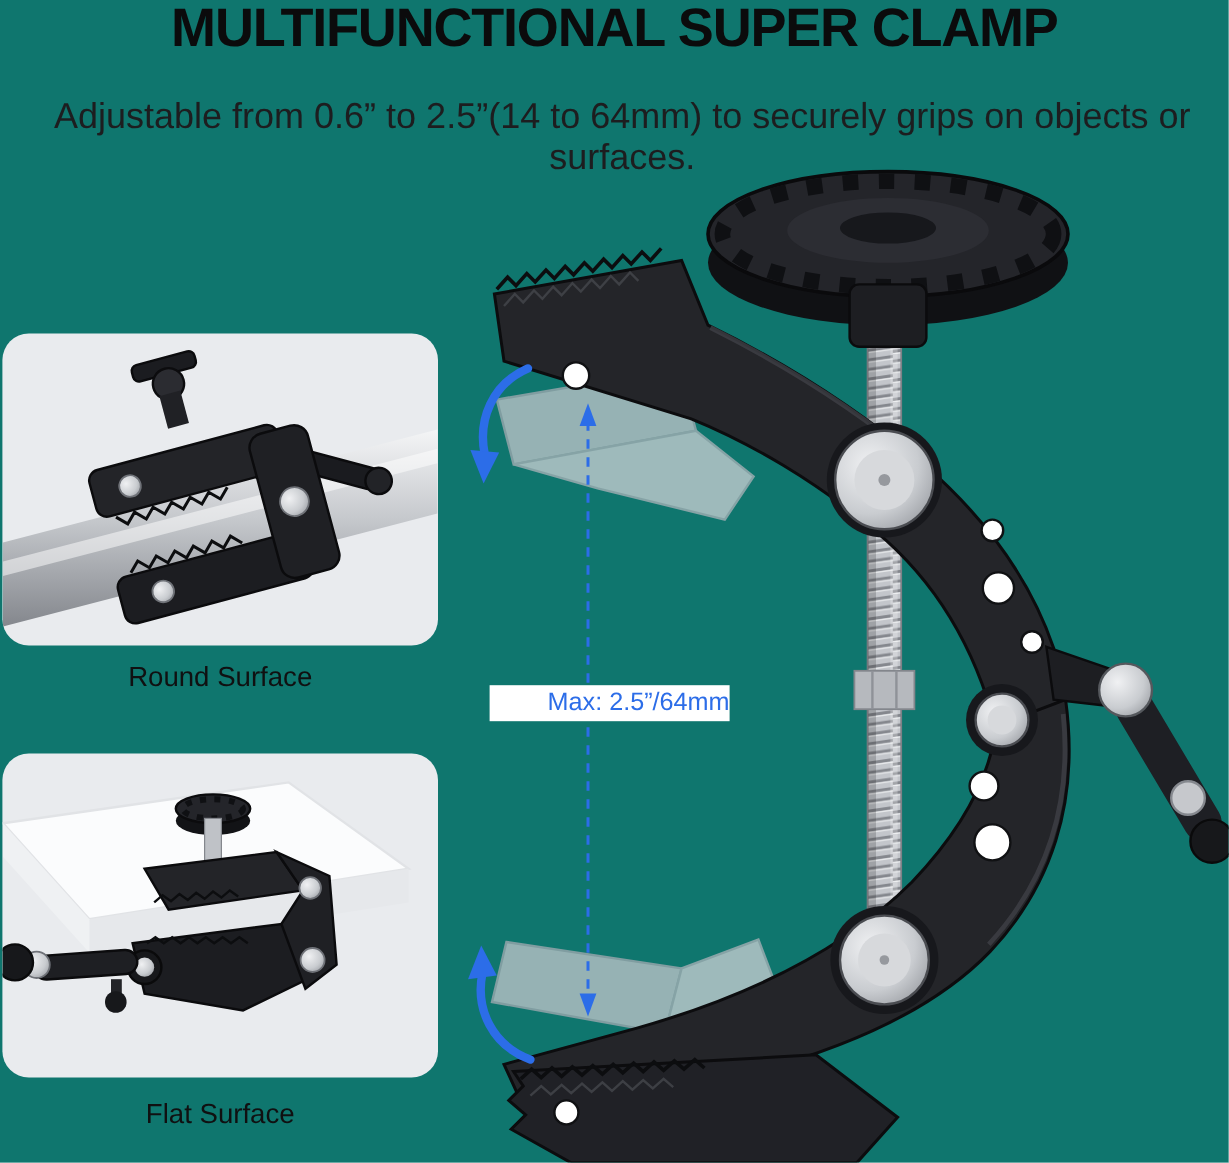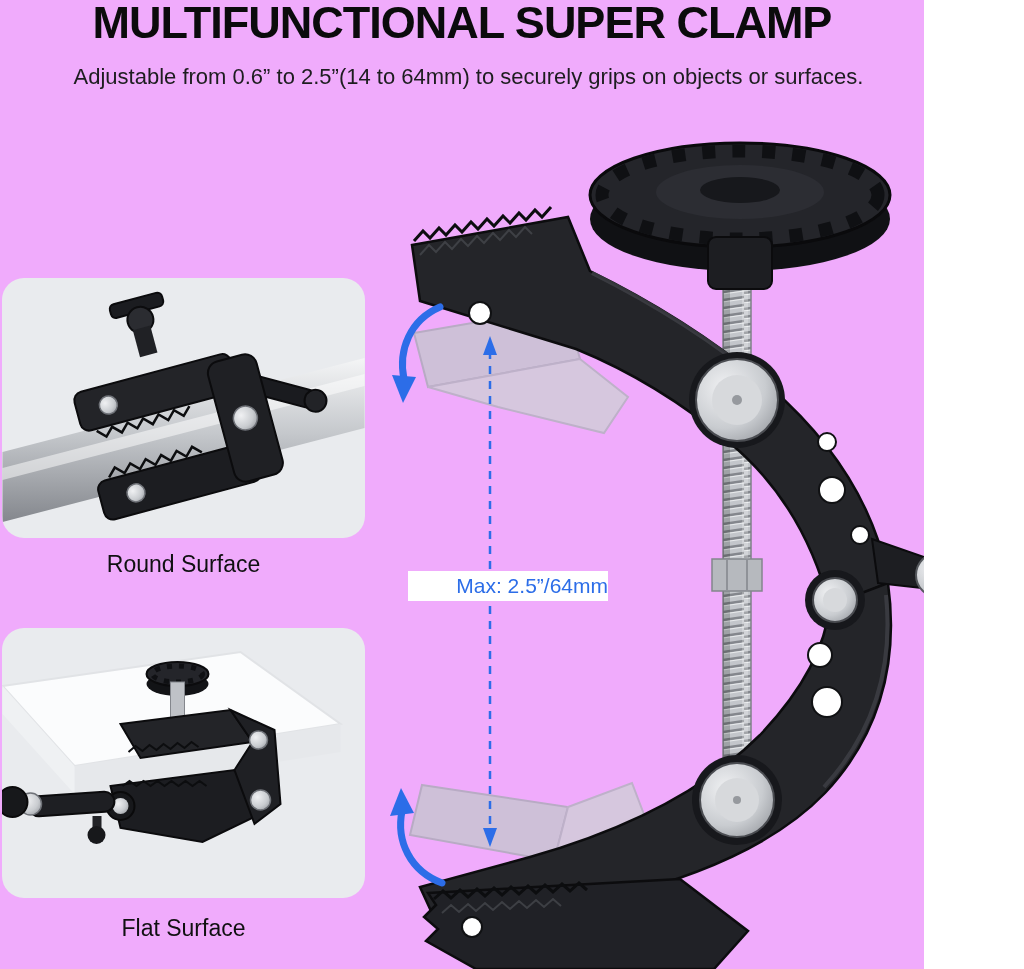--- a/index.html
+++ b/index.html
@@ -1,26 +1,26 @@
 <!DOCTYPE html>
 <html><head>
 <meta charset="utf-8">
 <style>
   html,body{margin:0;padding:0;background:#ffffff;}
   .stage{
-    position:relative;width:924px;height:969px;background:#f0abfc;
+    position:relative;width:1024px;height:969px;background:#0f766e;
     font-family:"Liberation Sans", sans-serif;overflow:hidden;color:#111;
   }
   .headline{
     position:absolute;top:0px;left:0;right:0;margin:0;text-align:center;
     font-size:45px;font-weight:900;letter-spacing:-1px;color:#0b0b0c;line-height:1.0;
   }
   .subheadline{
-    position:absolute;top:64px;left:0;right:0;margin:0;text-align:center;
-    font-size:22px;font-weight:400;color:#1d1d1f;padding-left:13px;
+    position:absolute;top:64px;left:0;right:0;margin:17px;text-align:center;
+    font-size:30px;font-weight:400;color:#1d1d1f;padding-left:13px;
   }
   .inset{
     position:absolute;left:2px;width:363px;background:#e9ebee;border-radius:22px;
     overflow:hidden;margin:0;
   }
   .inset-1{top:278px;height:260px;}
   .inset-2{top:628px;height:270px;}
   .inset-art{display:block;width:100%;height:100%;}
   .inset-label{
     position:absolute;left:2px;width:363px;text-align:center;

